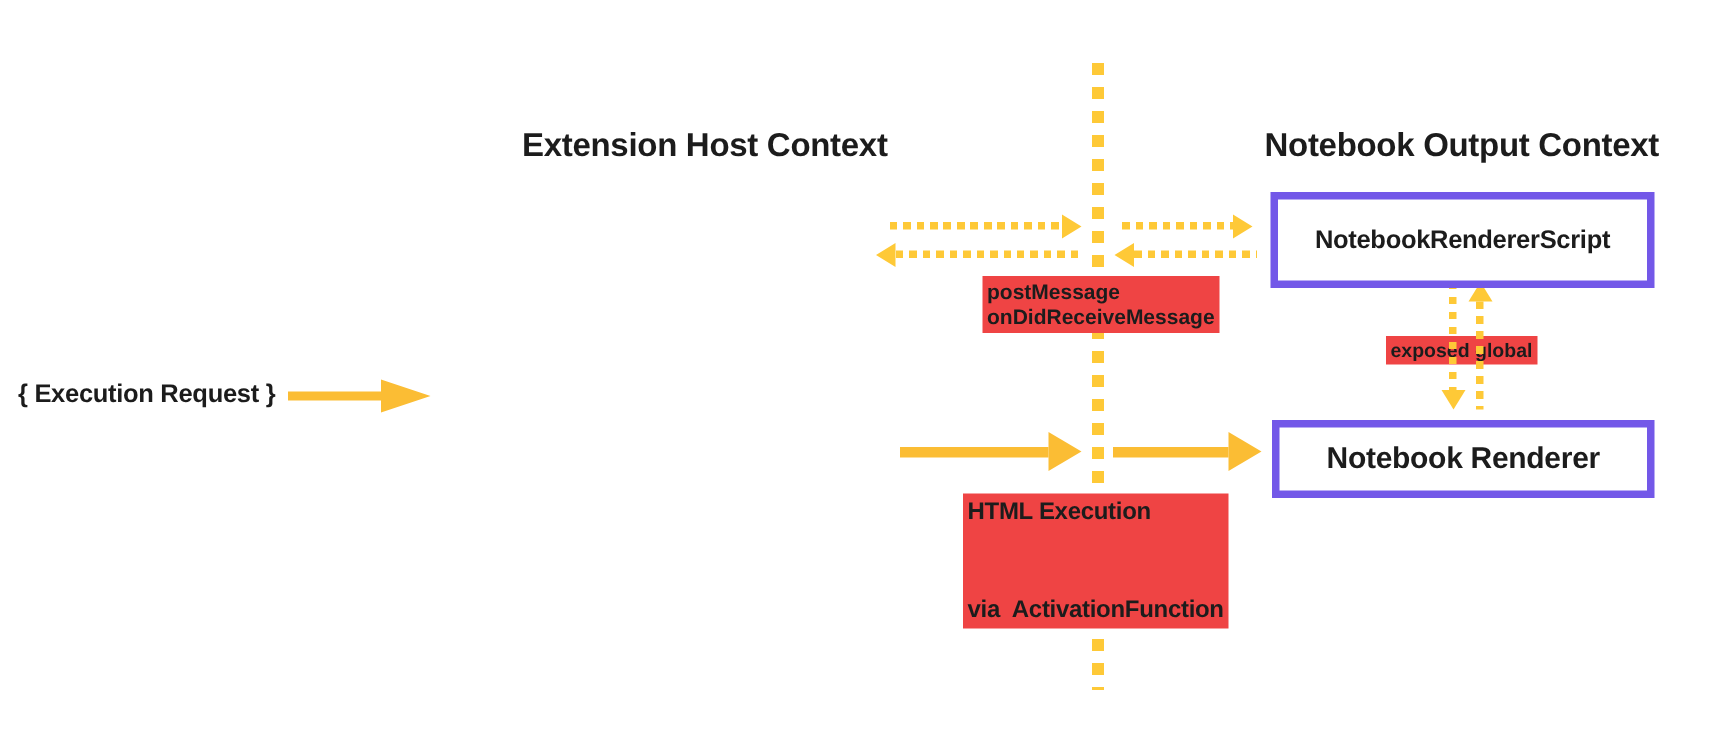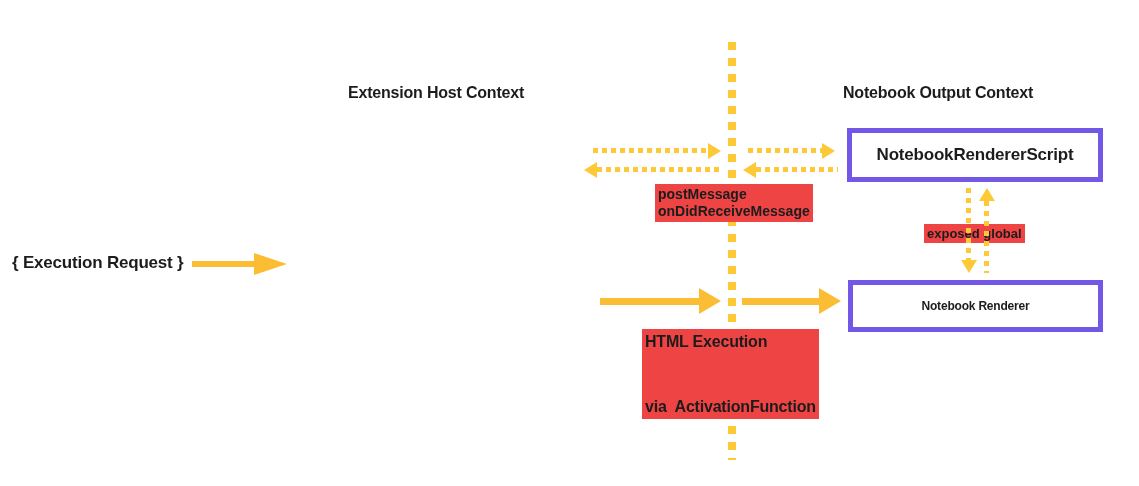--- a/index.html
+++ b/index.html
@@ -13,21 +13,21 @@
     width: 1139px;
     height: 486px;
     background: #ffffff;
     overflow: hidden;
     color: var(--ink, #1c1c1c);
   }
 
   .heading {
     position: absolute;
     font-weight: 700;
-    font-size: 16px;
+    font-size: 22px;
     letter-spacing: -0.2px;
     white-space: nowrap;
     z-index: 5;
   }
 
   .node {
     position: absolute;
     box-sizing: border-box;
     border-style: solid;
     border-color: var(--purple, #7358e8);
@@ -115,26 +115,26 @@
 <body>
 
 <div class="canvas">
 
   <div class="heading" style="left:348px; top:84px;">Extension Host Context</div>
   <div class="heading" style="left:843px; top:84px;">Notebook Output Context</div>
 
   <div class="vline"></div>
 
 
-  <div class="node" style="left:847px; top:128px; width:256px; height:54px; border-width:5px;">
+  <div class="node" style="left:847px; top:128px; width:256px; height:64px; border-width:5px;">
     <span class="node-label" style="font-size:17px;">NotebookRendererScript</span>
   </div>
 
   <div class="node" style="left:848px; top:280px; width:255px; height:52px; border-width:5px;">
-    <span class="node-label" style="font-size:12px;">Notebook Renderer</span>
+    <span class="node-label" style="font-size:20px;">Notebook Renderer</span>
   </div>
 
   <div class="io-label" style="left:12px; top:253px;">{ Execution Request }</div>
 
   <div>
     <div class="shaft" style="left:192px; top:261px; width:62px; height:6px;"></div>
     <div class="tri tri-right-long" style="left:254px; top:253px;"></div>
   </div>
 
   <div>

